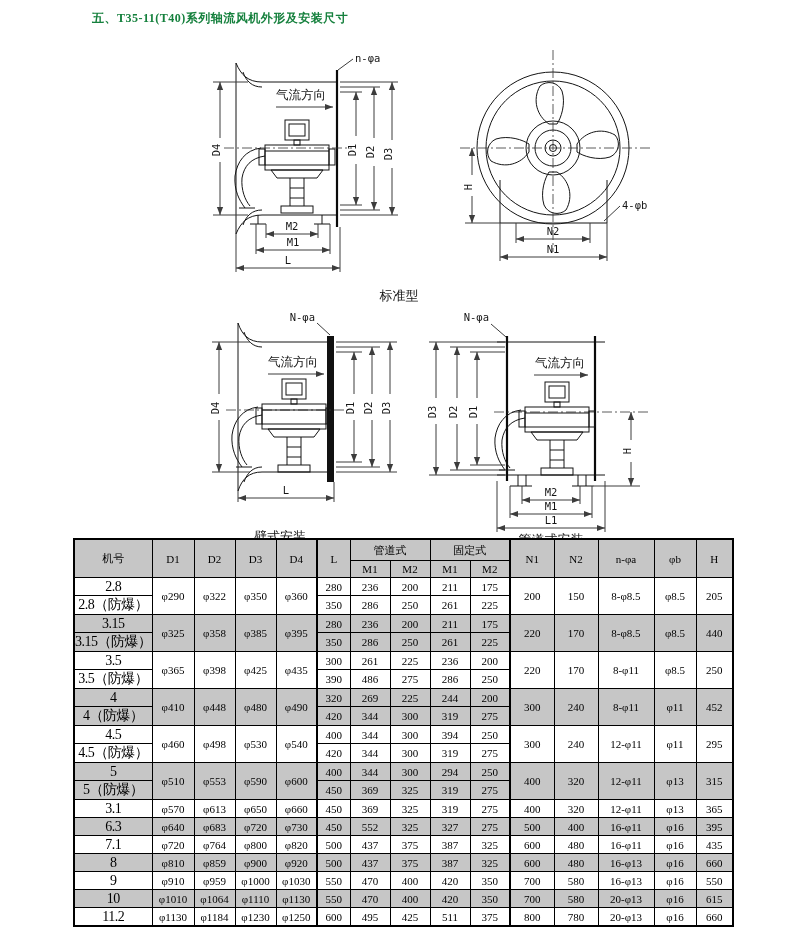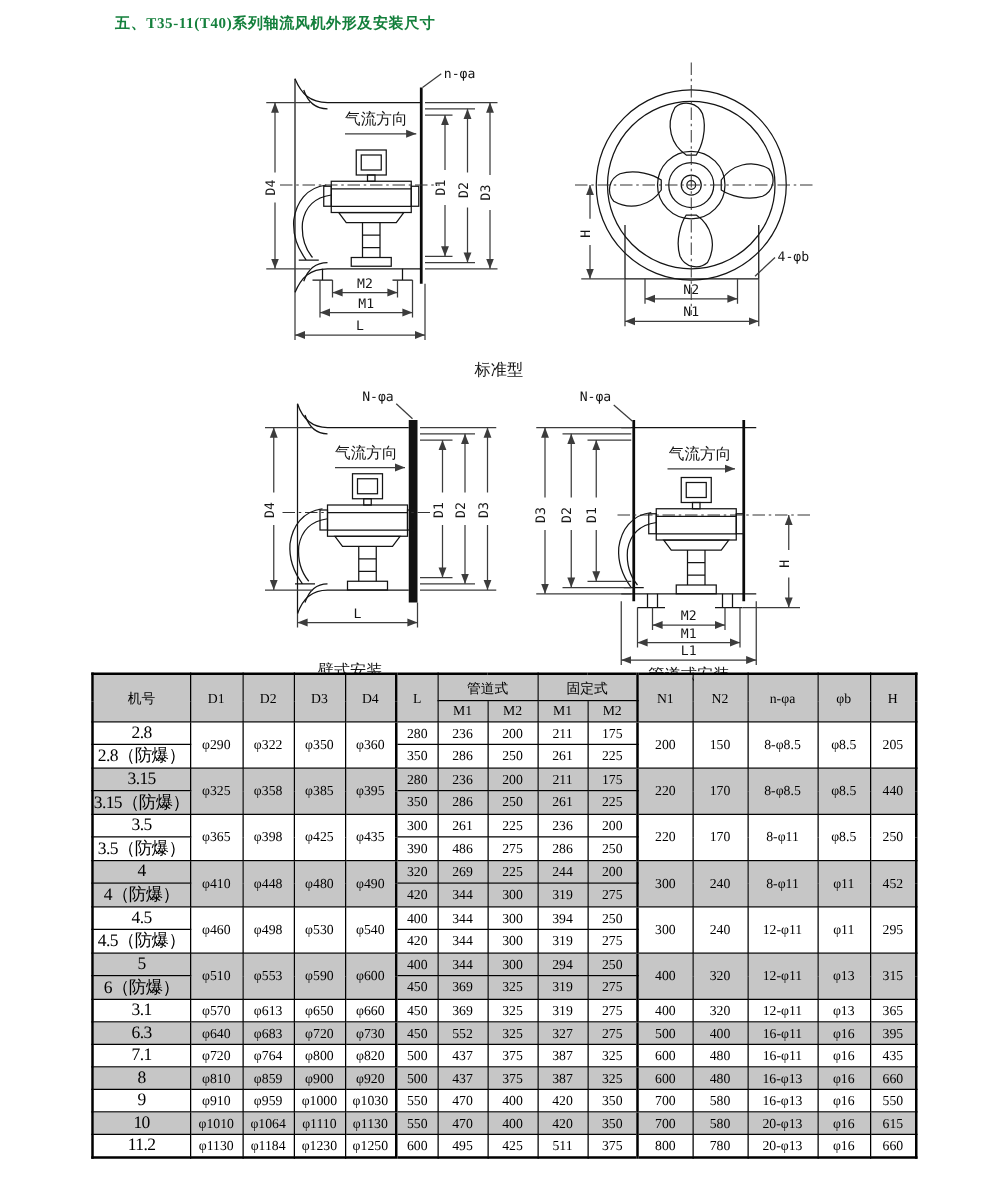--- a/index.html
+++ b/index.html
@@ -396,21 +396,21 @@
           <td>300</td>
           <td>294</td>
           <td>250</td>
           <td class="thickL" rowspan="2">400</td>
           <td rowspan="2">320</td>
           <td rowspan="2">12-φ11</td>
           <td rowspan="2">φ13</td>
           <td rowspan="2">315</td>
         </tr>
         <tr class="shaded">
-          <td class="c-machine">6（防爆）</td>
+          <td class="c-machine">5（防爆）</td>
           <td class="thickL">450</td>
           <td>369</td>
           <td>325</td>
           <td>319</td>
           <td>275</td>
         </tr>
         <tr>
           <td class="c-machine">3.1</td>
           <td>φ570</td>
           <td>φ613</td>

